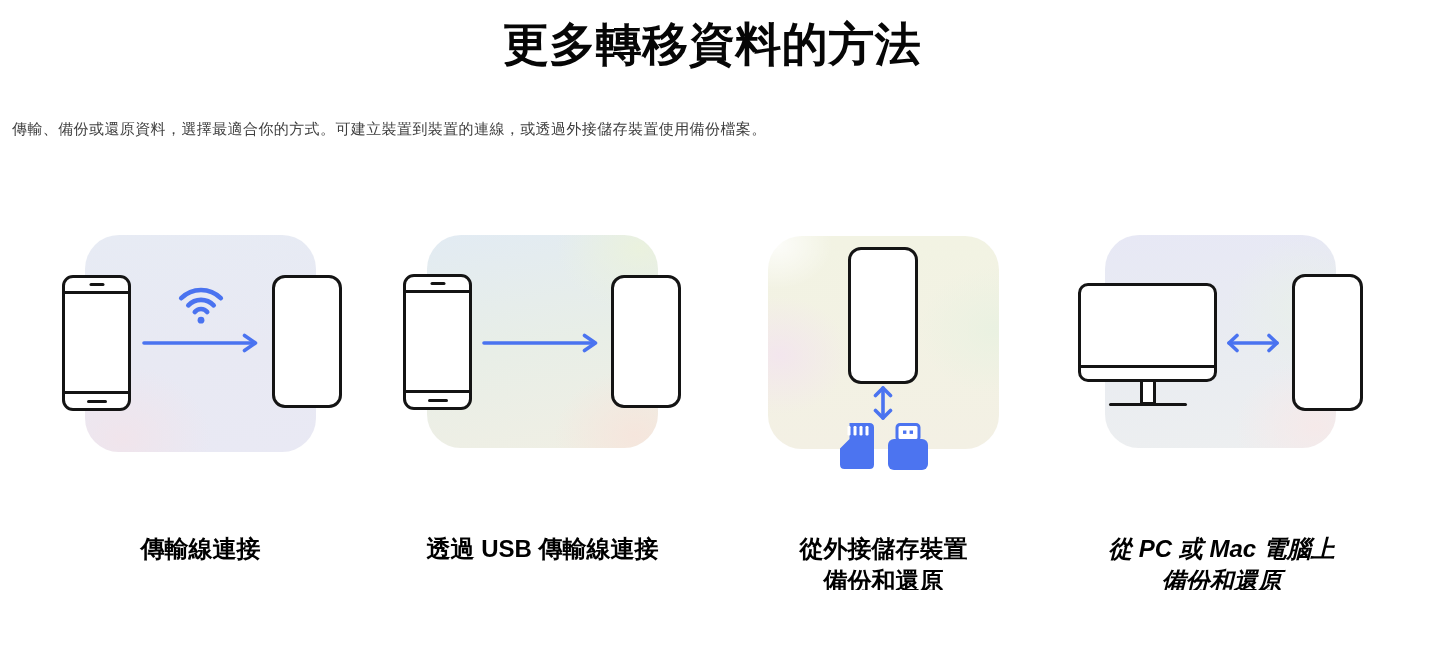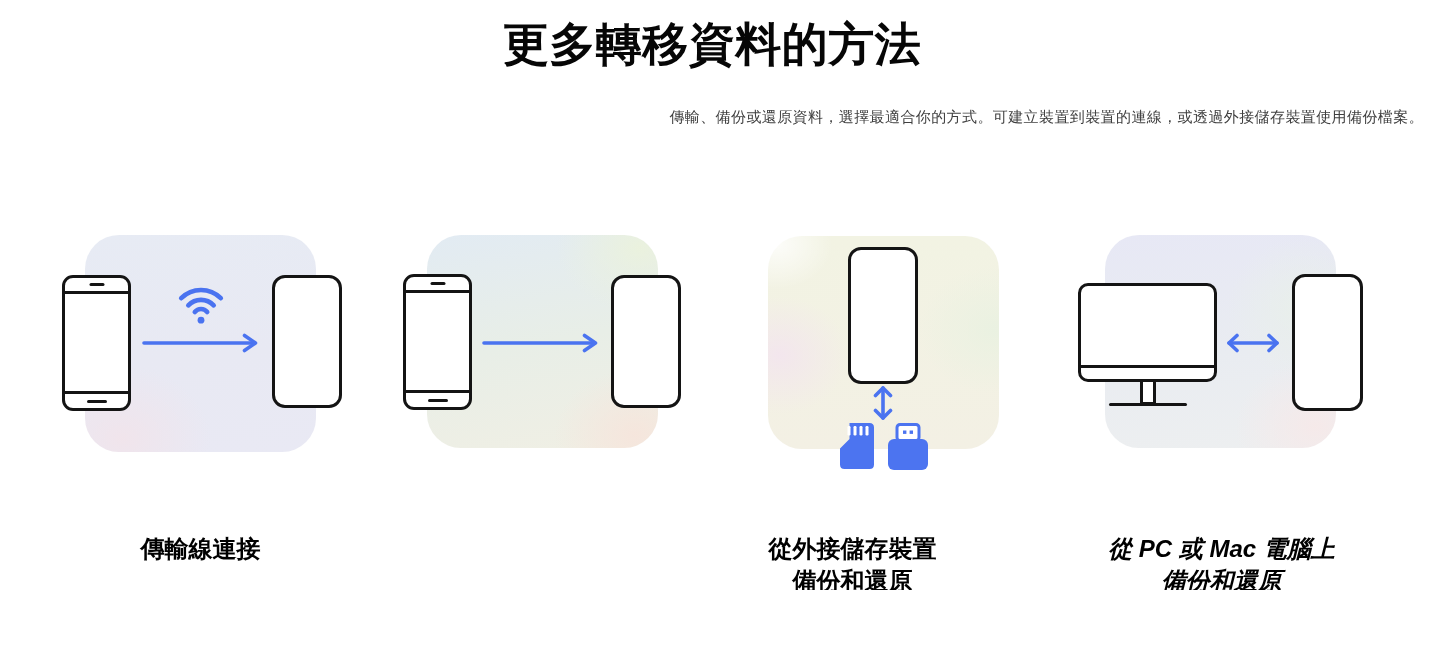--- a/index.html
+++ b/index.html
@@ -14,22 +14,22 @@
   .canvas{
     position:relative;width:1440px;height:590px;overflow:hidden;
     background:var(--page-bg);
   }
   .page-title{
     position:absolute;left:0;width:1424px;top:16px;margin:0;
     text-align:center;font-size:46px;line-height:56px;font-weight:700;
     color:#060606;letter-spacing:0.5px;
   }
   .page-subtitle{
-    position:absolute;left:0;width:1424px;top:104px;margin:0;
-    text-align:right;font-size:15px;line-height:26px;
+    position:absolute;left:0;width:1424px;top:104px;margin:12px;
+    text-align:left;font-size:15px;line-height:26px;
     color:var(--subtitle-color);letter-spacing:0.4px;
   }
   .card-group{position:absolute;top:235px;width:231px;height:213px;}
   .g1{left:85px;height:217px;}
   .g2{left:427px;}
   .g3{left:768px;top:236px;}
   .g4{left:1105px;}
   .card-bg{position:absolute;left:0;top:0;width:100%;height:100%;border-radius:34px;}
   .bg1{background:
     radial-gradient(62% 55% at 16% 94%, rgba(241,228,235,0.95) 0%, rgba(241,228,235,0) 62%),
@@ -73,21 +73,21 @@
   svg.lineicon circle{fill:currentColor;}
   svg.fillicon{position:absolute;display:block;}
   svg.fillicon .blue{fill:var(--fill-blue);}
   svg.fillicon .white{fill:#ffffff;}
   svg.fillicon .plate{fill:#ffffff;stroke:var(--fill-blue);stroke-width:3;}
 
   .caption{position:absolute;top:533px;width:281px;margin:0;
     text-align:center;font-size:24px;line-height:32px;font-weight:700;color:#000;}
   .c1{left:60px;}
   .c2{left:402px;}
-  .c3{left:712px;font-family:Liberation Serif, serif;}
+  .c3{left:743px;font-family:Liberation Serif, serif;}
   .c4{left:1081px;font-style:italic;}
   .cap-line{display:block;}
 </style>
 </head>
 <body>
 
 <div class="canvas">
 
   <h1 class="page-title">更多轉移資料的方法</h1>
   <p class="page-subtitle">傳輸、備份或還原資料，選擇最適合你的方式。可建立裝置到裝置的連線，或透過外接儲存裝置使用備份檔案。</p>
@@ -123,20 +123,23 @@
       <span class="bezel-line top"></span>
       <span class="bezel-line bottom"></span>
       <span class="pill bottom"></span>
     </div>
     <svg class="lineicon" style="left:55px;top:98px;" width="117" height="20" viewBox="0 0 117 20">
       <path d="M2 10 H112"></path>
       <path d="M102.5 2.5 L113.5 10 L102.5 17.5"></path>
     </svg>
     <div class="phone-new" style="left:184px;top:40px;"></div>
   </section>
+  <div class="caption c2">
+    <span class="cap-line">透過 USB 傳輸線連接</span>
+  </div>
 
   <section class="card-group g3">
     <div class="card-bg bg3"></div>
     <div class="phone-new" style="left:80px;top:11px;height:137px;"></div>
     <svg class="lineicon" style="left:104px;top:150px;" width="22" height="34" viewBox="0 0 22 34">
       <path d="M3.5 9.5 L11 2 L18.5 9.5"></path>
       <path d="M11 2 V32"></path>
       <path d="M3.5 24.5 L11 32 L18.5 24.5"></path>
     </svg>
     <svg class="fillicon" style="left:72px;top:187px;" width="34" height="46" viewBox="0 0 34 46">

